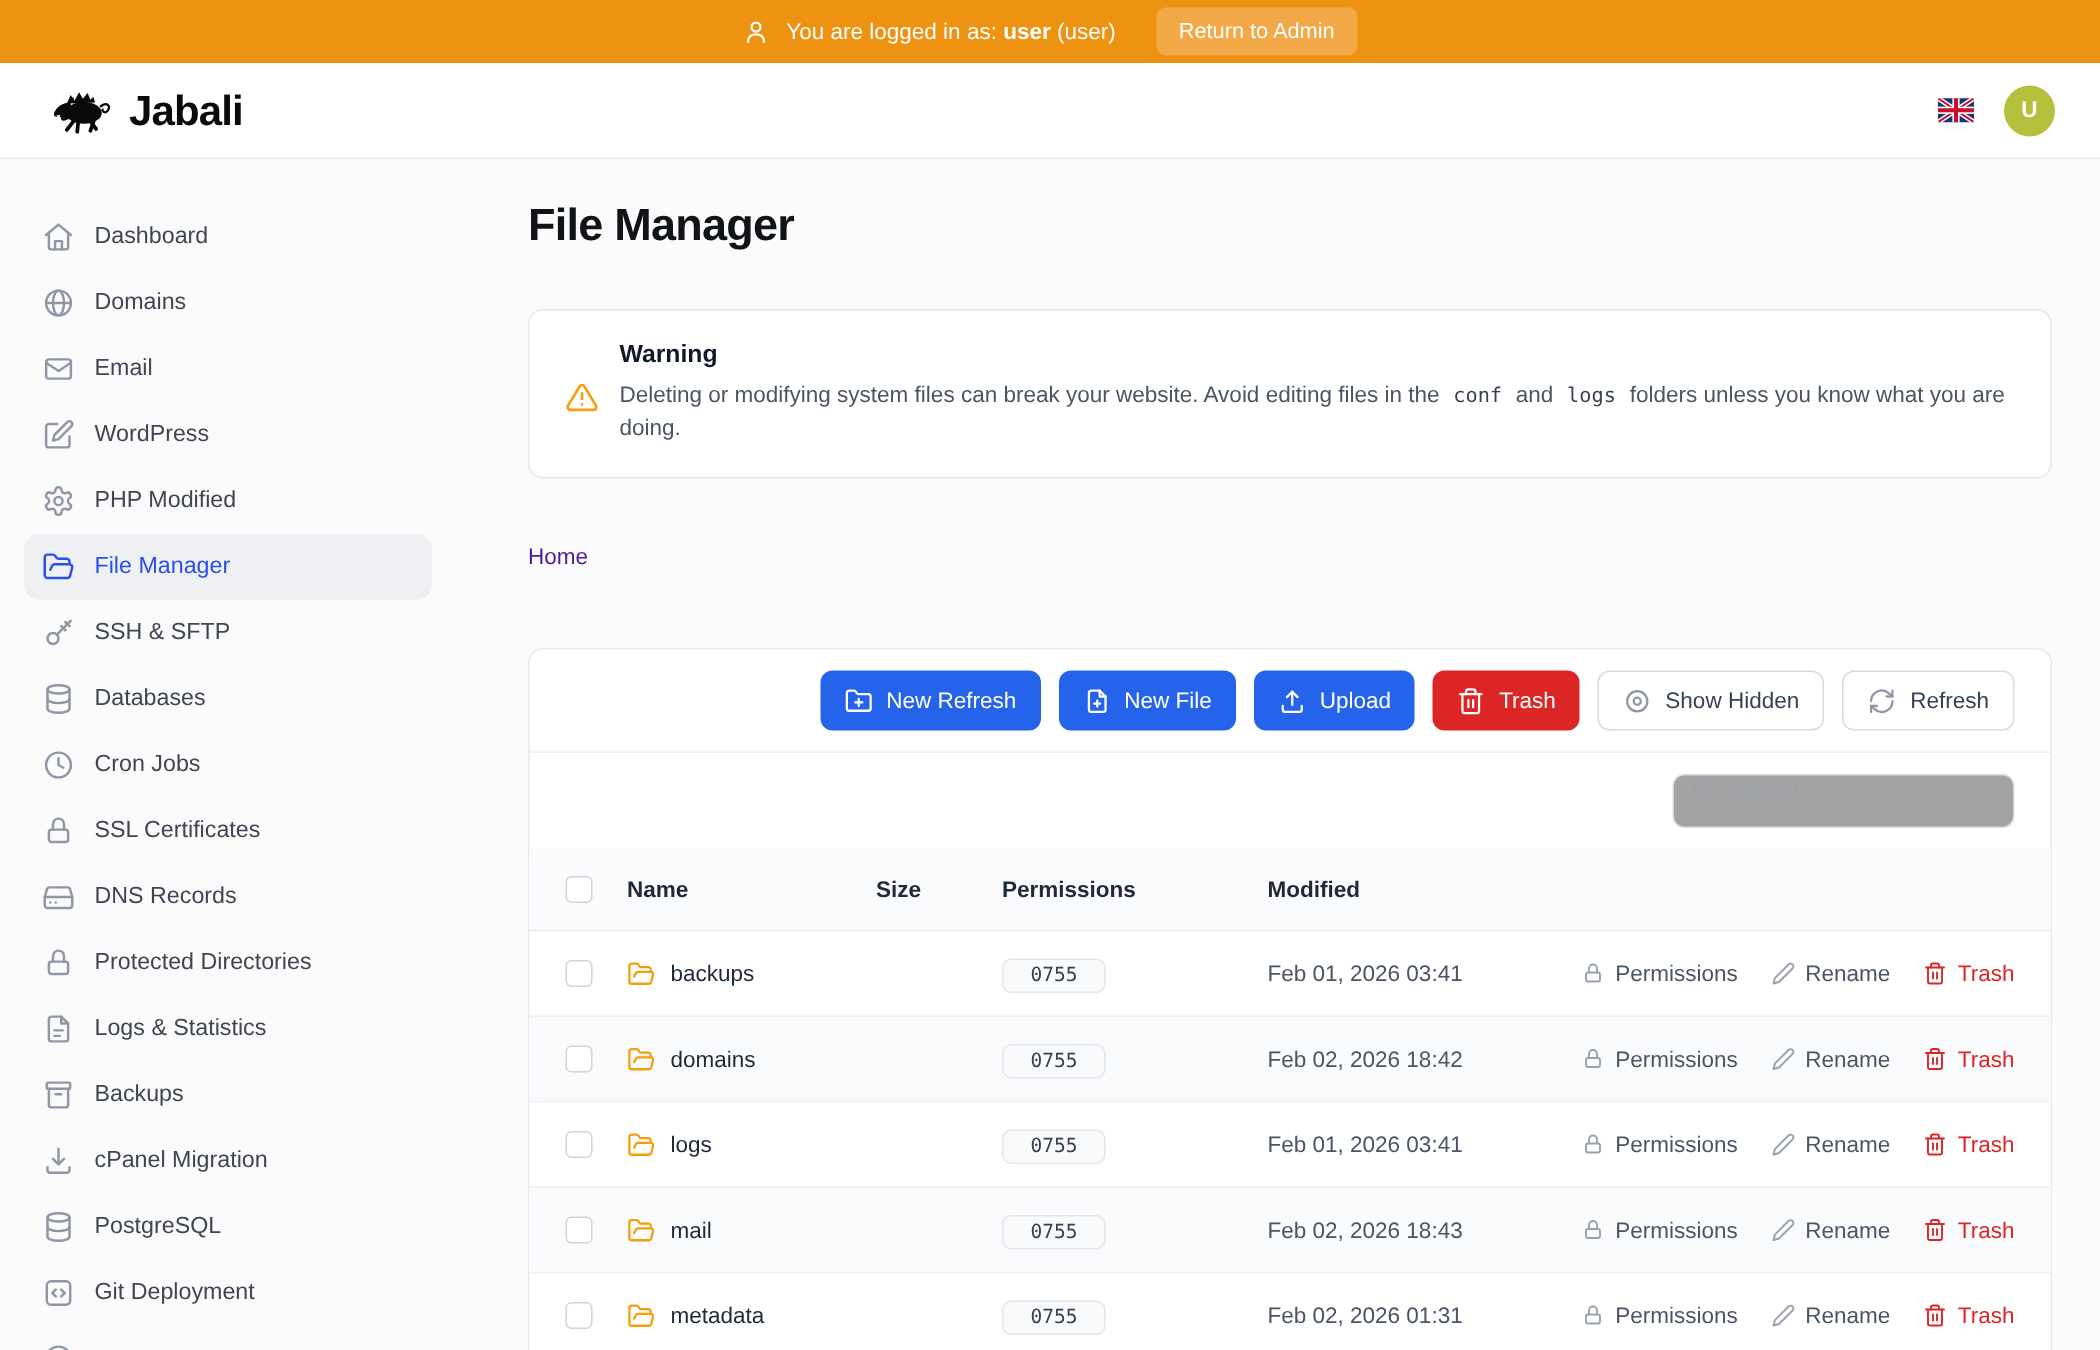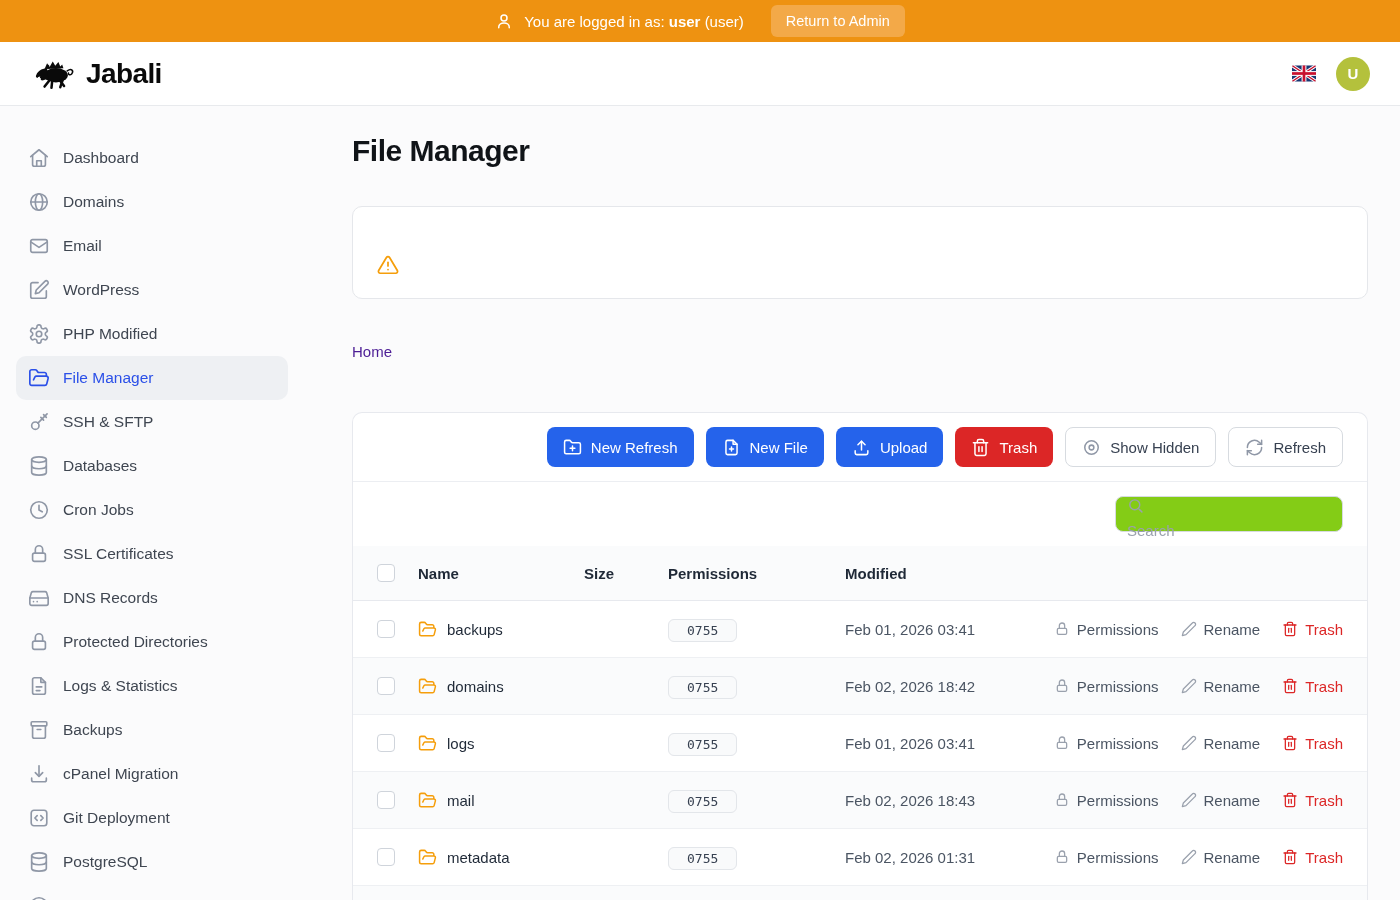--- a/index.html
+++ b/index.html
@@ -83,21 +83,21 @@
   }
   .btn .icon { width:19px; height:19px; }
   .btn-primary { background:#2563eb; color:#fff; }
   .btn-danger  { background:#dc2626; color:#fff; }
   .btn-outline { background:#fff; border:1px solid #d7dbe0; color:#374151; }
   .btn-outline .icon { color:#8f97a6; }
 
   .search-row { display:flex; justify-content:flex-end; padding:14px 24px; }
   .search-box {
     width:228px; height:36px; border:1px solid #d7dbe0; border-radius:8px;
-    display:flex; align-items:flex-start; gap:8px; padding:0 11px; background:#84cc16;flex-direction:column;
+    display:flex; align-items:flex-start; gap:8px; padding:0 11px; background:#a3a3a3;
   }
   .search-box .icon { color:#9aa1ad; width:17px; height:17px; }
   .search-box input {
     border:none; outline:none; width:100%; font-size:15px; color:#374151;
     font-family:inherit; background:transparent;
   }
   .search-box input::placeholder { color:#9aa1ad; }
 
   
   .grid-row {
@@ -328,36 +328,36 @@
             <path d="M12 3v11"></path>
             <path d="m8 10.5 4 4 4-4"></path>
             <path d="M4 16.5v2a2 2 0 0 0 2 2h12a2 2 0 0 0 2-2v-2"></path>
           </svg>
         </span>
         <span>cPanel Migration</span>
       </div>
       <div class="nav-item">
         <span class="icon">
           <svg width="22" height="22" viewBox="0 0 24 24" fill="none" stroke="currentColor" stroke-width="1.8" stroke-linecap="round" stroke-linejoin="round">
+            <ellipse cx="12" cy="5" rx="8" ry="3"></ellipse>
+            <path d="M4 5v14c0 1.66 3.58 3 8 3s8-1.34 8-3V5"></path>
+            <path d="M4 12c0 1.66 3.58 3 8 3s8-1.34 8-3"></path>
+          </svg>
+        </span>
+        <span>PostgreSQL</span>
+      </div>
+      <div class="nav-item">
+        <span class="icon">
+          <svg width="22" height="22" viewBox="0 0 24 24" fill="none" stroke="currentColor" stroke-width="1.8" stroke-linecap="round" stroke-linejoin="round">
             <rect x="3.5" y="3.5" width="17" height="17" rx="3"></rect>
             <path d="m10 9.5-2.5 2.5L10 14.5"></path>
             <path d="m14 9.5 2.5 2.5L14 14.5"></path>
           </svg>
         </span>
         <span>Git Deployment</span>
-      </div>
-      <div class="nav-item">
-        <span class="icon">
-          <svg width="22" height="22" viewBox="0 0 24 24" fill="none" stroke="currentColor" stroke-width="1.8" stroke-linecap="round" stroke-linejoin="round">
-            <ellipse cx="12" cy="5" rx="8" ry="3"></ellipse>
-            <path d="M4 5v14c0 1.66 3.58 3 8 3s8-1.34 8-3V5"></path>
-            <path d="M4 12c0 1.66 3.58 3 8 3s8-1.34 8-3"></path>
-          </svg>
-        </span>
-        <span>PostgreSQL</span>
       </div>
       <div class="nav-item">
         <span class="icon">
           <svg width="22" height="22" viewBox="0 0 24 24" fill="none" stroke="currentColor" stroke-width="1.8" stroke-linecap="round" stroke-linejoin="round">
             <circle cx="12" cy="12" r="9"></circle>
           </svg>
         </span>
         <span></span>
       </div>
     </nav>
@@ -366,20 +366,30 @@
     <h1 class="page-title">File Manager</h1>
 
     <div class="warning-card">
       <span class="warning-icon">
         <svg width="22" height="22" viewBox="0 0 24 24" fill="none" stroke="currentColor" stroke-width="1.9" stroke-linecap="round" stroke-linejoin="round">
             <path d="M10.29 3.86 1.82 18a2 2 0 0 0 1.71 3h16.94a2 2 0 0 0 1.71-3L13.71 3.86a2 2 0 0 0-3.42 0z"></path>
             <path d="M12 9v4"></path>
             <path d="M12 17h.01"></path>
           </svg>
       </span>
+      <div>
+        <div class="warning-title">Warning</div>
+        <div class="warning-text">
+          <span>Deleting or modifying system files can break your website. Avoid editing files in the</span>
+          <code>conf</code>
+          <span>and</span>
+          <code>logs</code>
+          <span>folders unless you know what you are doing.</span>
+        </div>
+      </div>
     </div>
 
     <div class="breadcrumb">Home</div>
 
     <div class="card">
       <div class="toolbar">
         <button class="btn btn-primary">
           <span class="icon">
             <svg width="19" height="19" viewBox="0 0 24 24" fill="none" stroke="currentColor" stroke-width="1.9" stroke-linecap="round" stroke-linejoin="round">
                 <path d="M20 20a2 2 0 0 0 2-2V8a2 2 0 0 0-2-2h-7.9a2 2 0 0 1-1.69-.9L9.6 3.9A2 2 0 0 0 7.93 3H4a2 2 0 0 0-2 2v13a2 2 0 0 0 2 2Z"></path>

